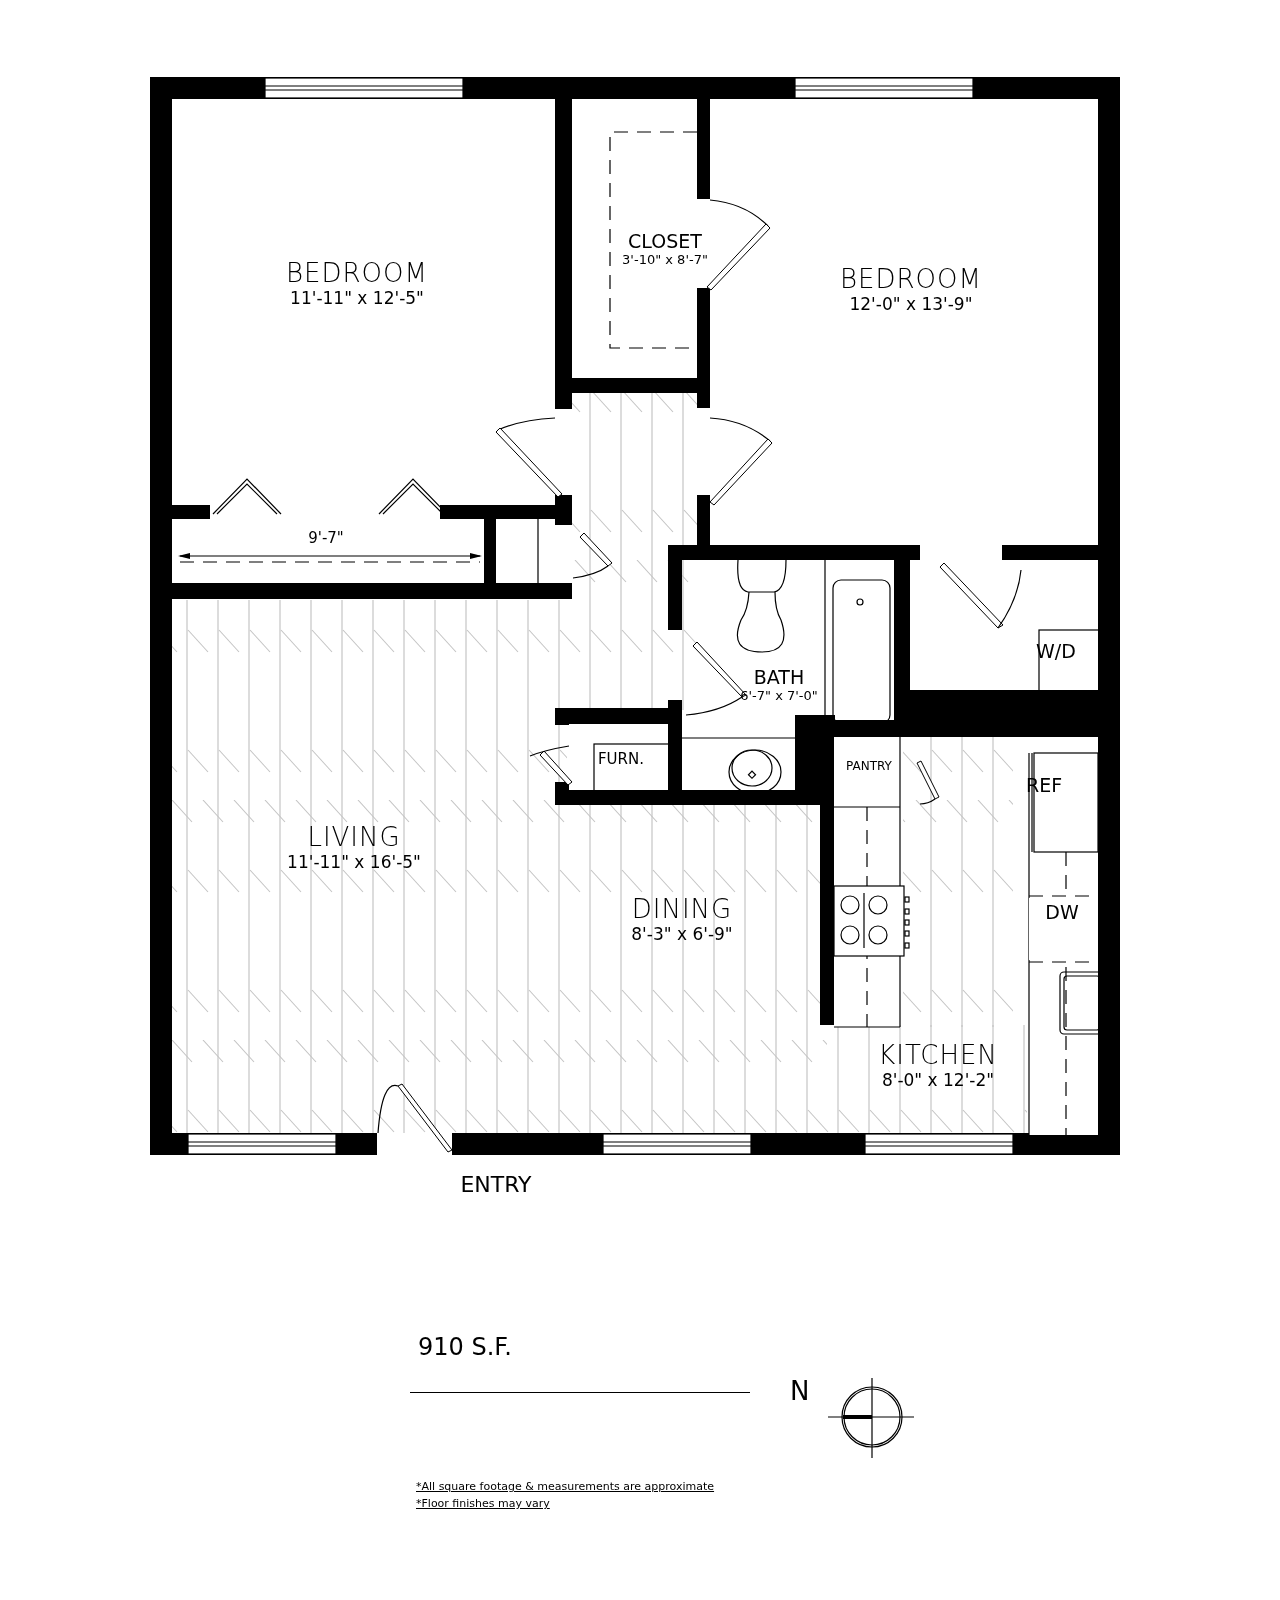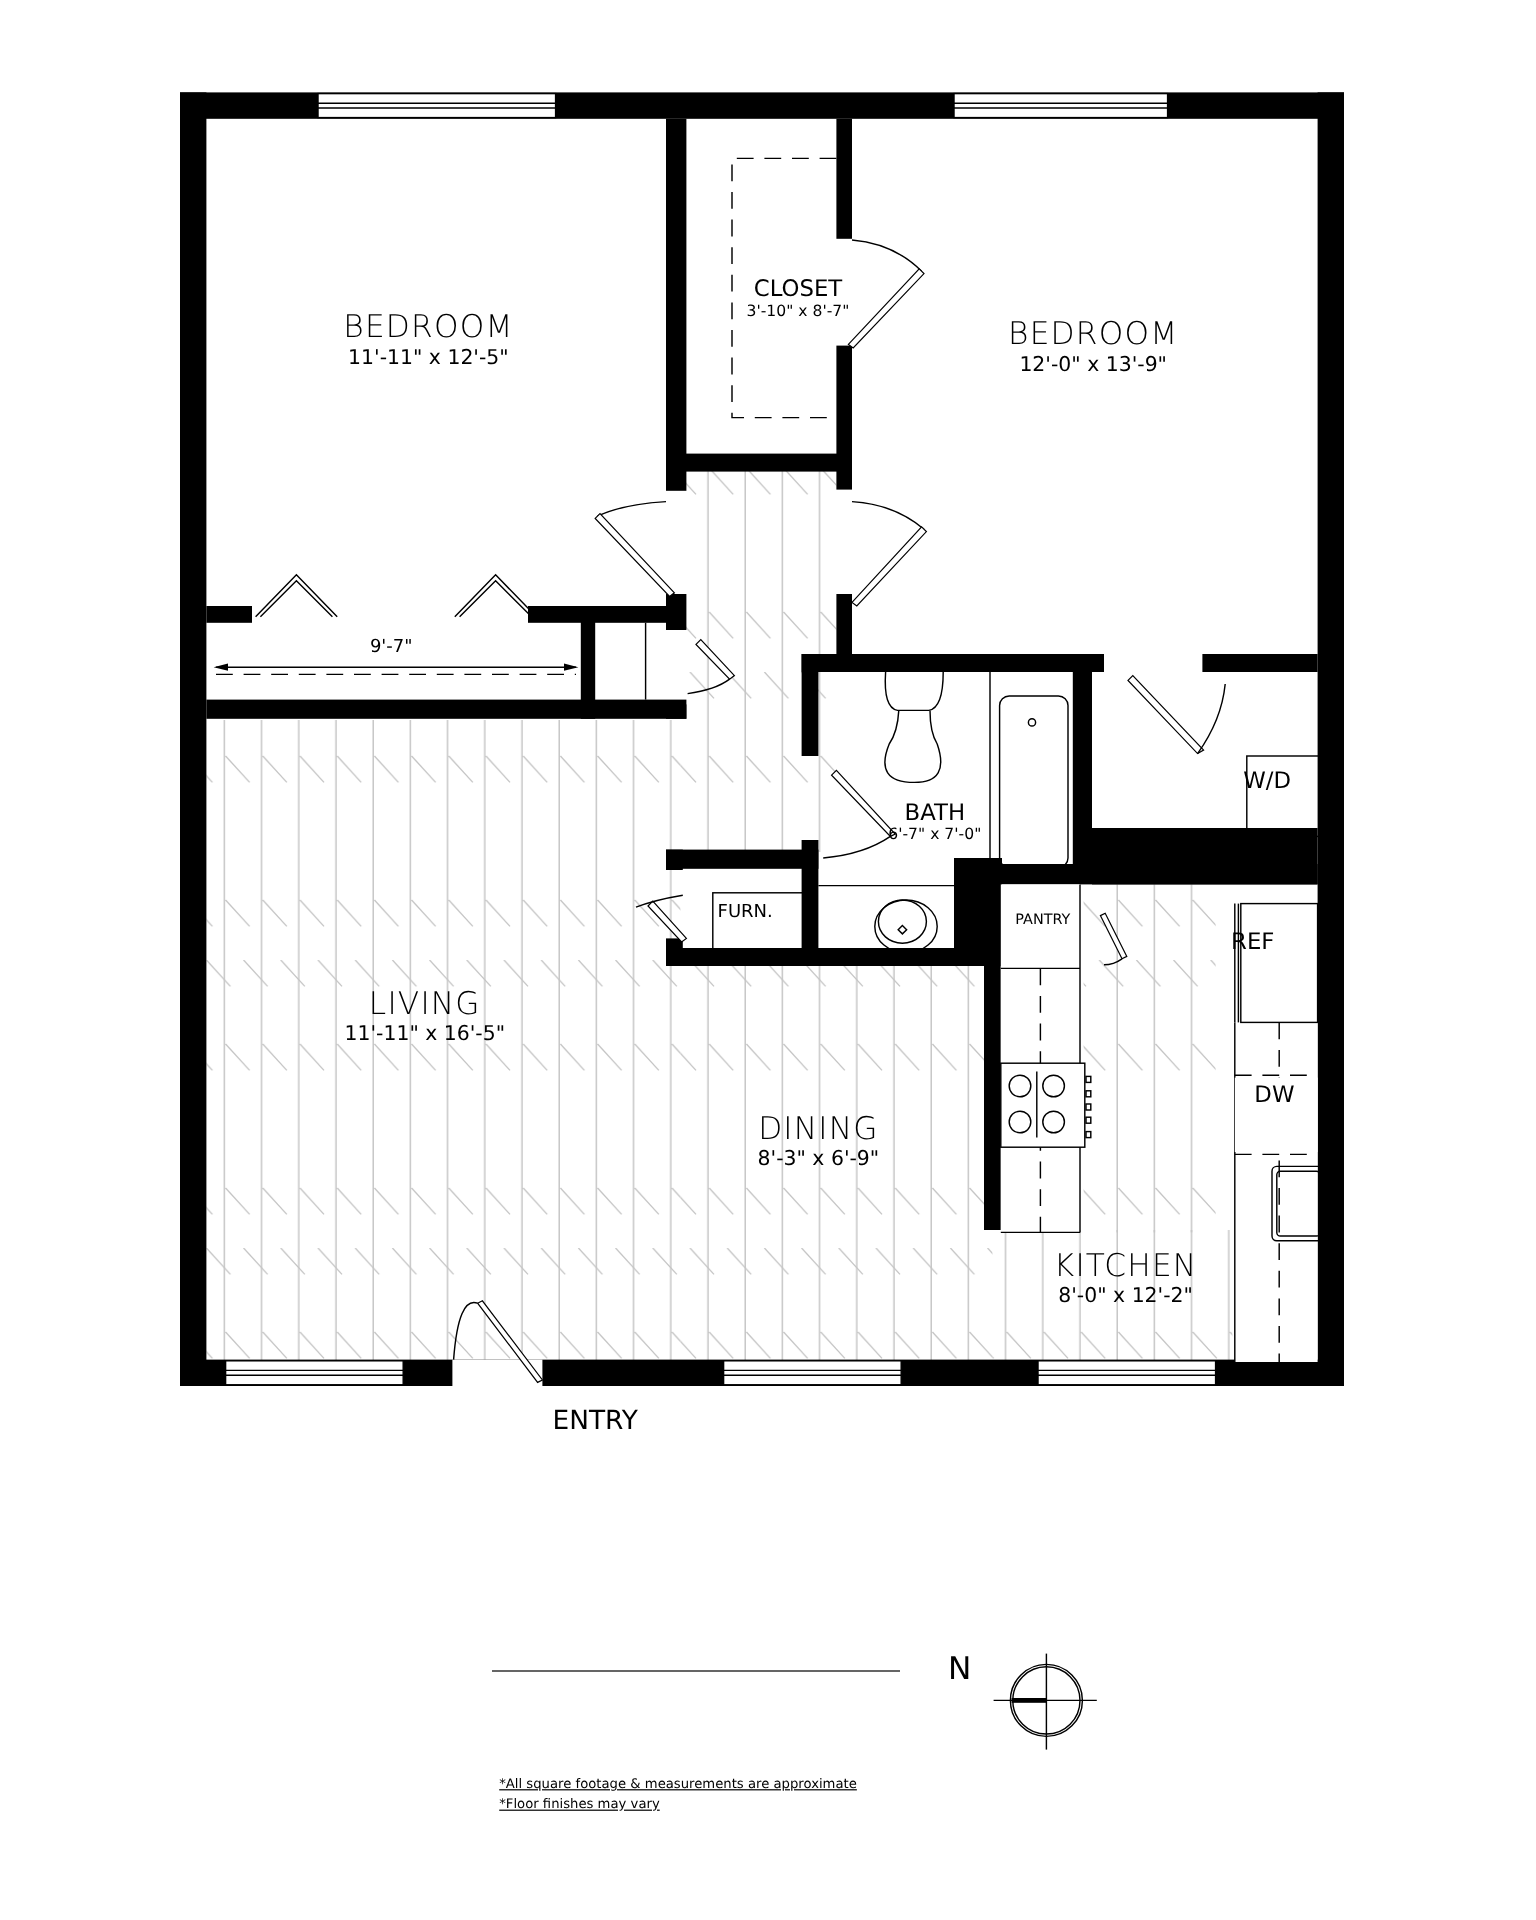--- a/index.html
+++ b/index.html
@@ -248,40 +248,41 @@
   <div class="room-dim">12'-0" x 13'-9"</div>
 </div>
 <div class="lbl" style="left:779px; top:654px;">
   <div class="small-name">BATH</div>
   <div class="small-dim">6'-7" x 7'-0"</div>
 </div>
 <div class="lbl" style="left:354px; top:822px;">
   <div class="room-name">LIVING</div>
   <div class="room-dim">11'-11" x 16'-5"</div>
 </div>
-<div class="lbl" style="left:682px; top:894px;margin-top:32px;">
+<div class="lbl" style="left:682px; top:894px;">
   <div class="room-name">DINING</div>
   <div class="room-dim">8'-3" x 6'-9"</div>
 </div>
 <div class="lbl" style="left:938px; top:1040px;">
   <div class="room-name">KITCHEN</div>
   <div class="room-dim">8'-0" x 12'-2"</div>
 </div>
 
 <div class="lbl fixture-lbl" style="left:1056px; top:640px;">W/D</div>
 <div class="lbl tiny" style="left:621px; top:750px; font-size:15px;">FURN.</div>
 <div class="lbl tiny" style="left:869px; top:759px; font-size:12px;">PANTRY</div>
 <div class="lbl fixture-lbl" style="left:1044px; top:774px;">REF</div>
 <div class="lbl fixture-lbl" style="left:1062px; top:901px;">DW</div>
 <div class="lbl" style="left:326px; top:529px; font-size:15px;">9'-7"</div>
 
 <div class="entry-label">ENTRY</div>
 
 <div class="title-block">
   <div style="height:4px;"></div>
+  <div>910 S.F.</div>
 </div>
 <div class="title-rule"></div>
 
 <div class="north-n">N</div>
 
 <div class="notes">
   <div>*All square footage &amp; measurements are approximate</div>
   <div>*Floor finishes may vary</div>
 </div>
 

